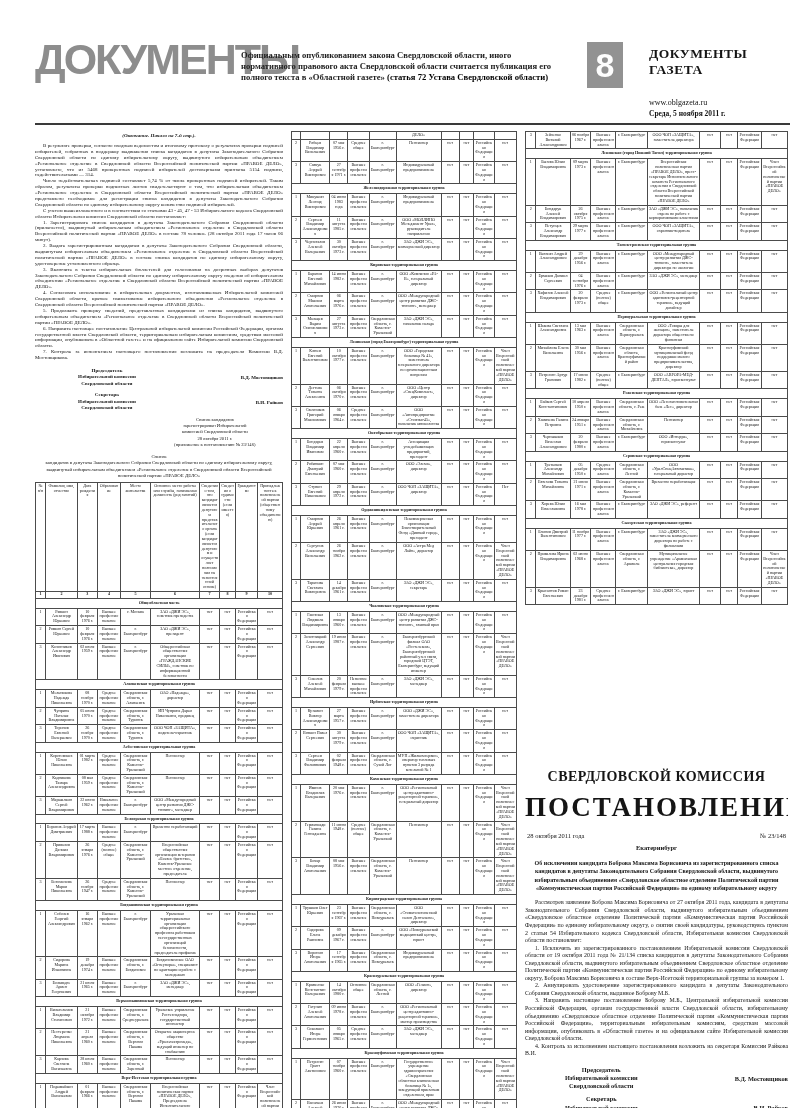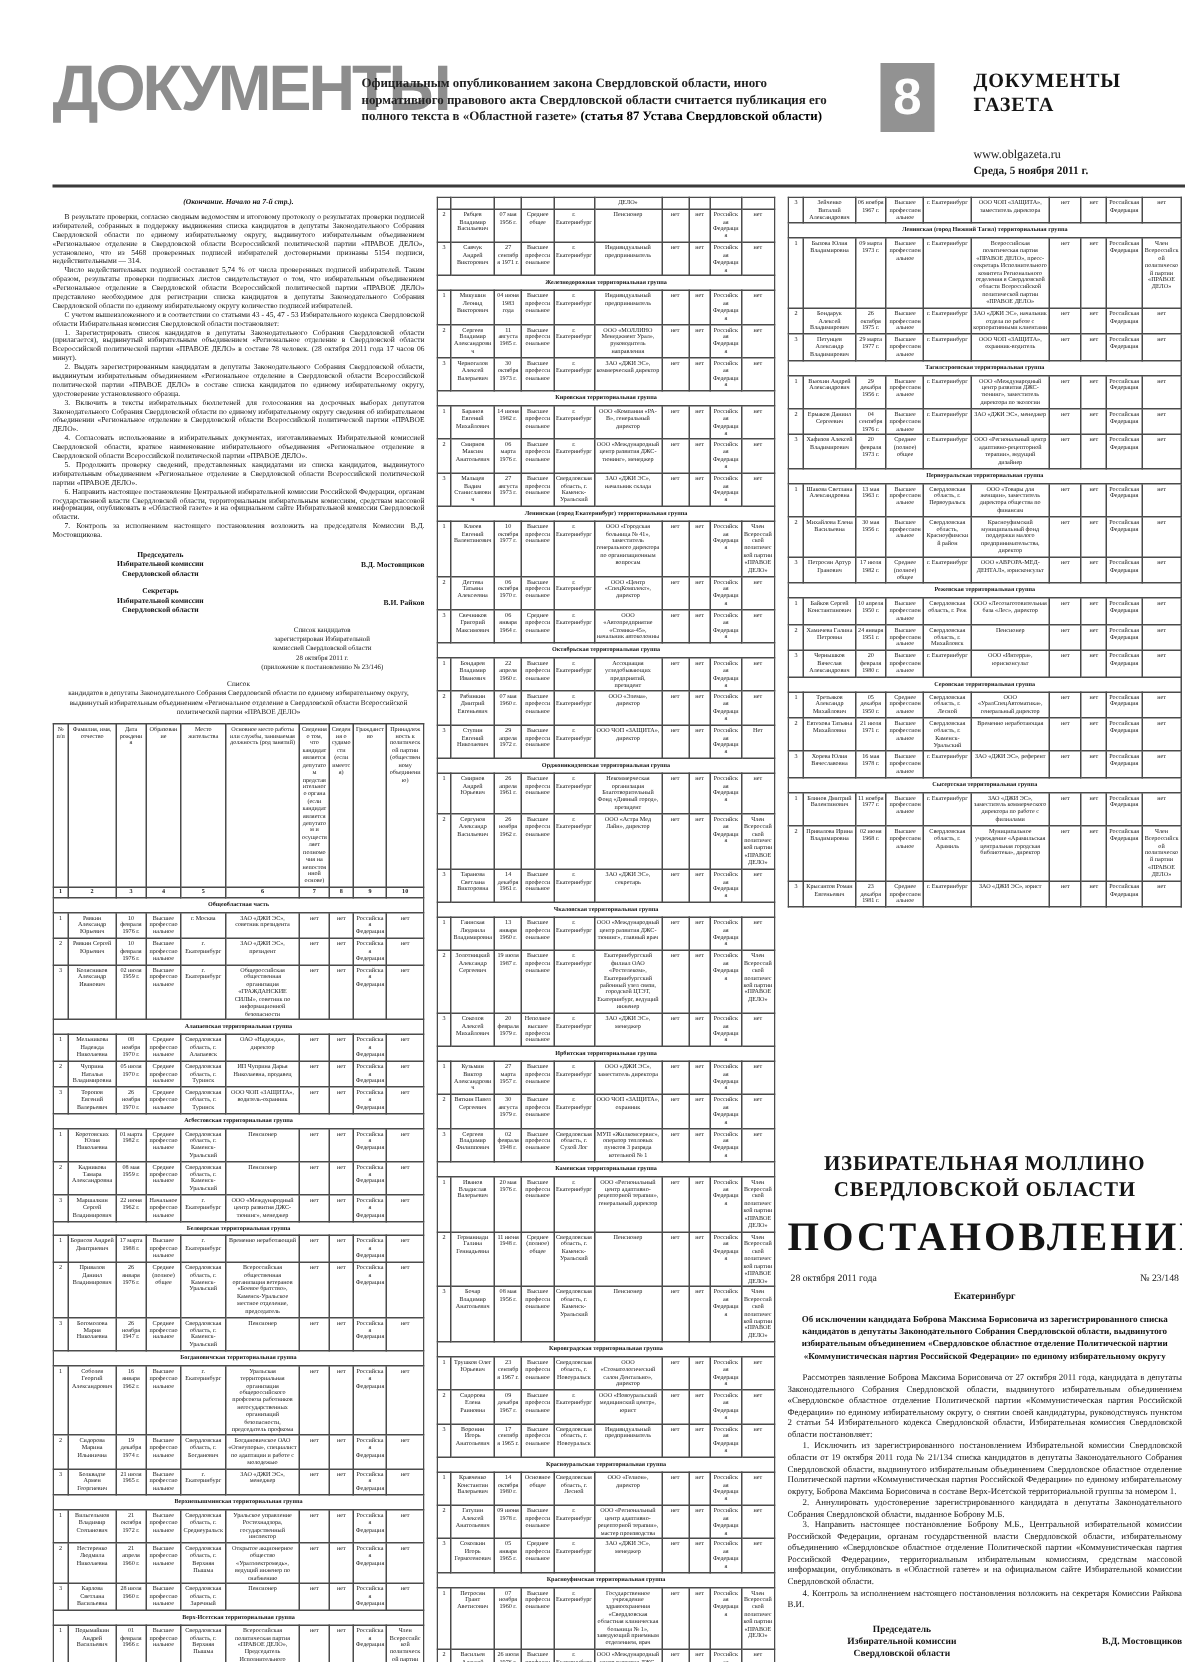--- a/index.html
+++ b/index.html
@@ -55,21 +55,21 @@
 </style>
 </head>
 <body>
 
 <div class="page">
 
   <div class="masthead">
     <div class="doc-title">ДОКУМЕНТЫ</div>
     <div class="notice">
       <span>Официальным опубликованием закона Свердловской области, иного нормативного правового акта Свердловской области считается публикация его полного текста в «Областной газете»</span>
-      <b>(статья 87 Устава Свердловской области)</b>
+      <b>(статья 72 Устава Свердловской области)</b>
     </div>
     <div class="pagenum">8</div>
     <div class="brand">
       <div class="bname">ДОКУМЕНТЫ ГАЗЕТА</div>
       <div class="burl">www.oblgazeta.ru</div>
       <div class="bdate">Среда, 5 ноября 2011 г.</div>
     </div>
   </div>
   <div class="rule"></div>
 
@@ -1151,22 +1151,21 @@
                 <td>нет</td>
                 <td>нет</td>
                 <td>Российская Федерация</td>
                 <td>нет</td>
               </tr>
             </tbody>
           </table>
       </div>
       <div class="resolution">
         <div class="res-org">
-          <div>ИЗБИРАТЕЛЬНАЯ МОЛЛИНО</div>
-          <div>СВЕРДЛОВСКОЙ ОБЛАСТИ</div>
+          <div>СВЕРДЛОВСКОЙ КОМИССИЯ</div>
         </div>
         <div class="res-type">ПОСТАНОВЛЕНИЕ</div>
         <div class="res-meta">
           <span>28 октября 2011 года</span>
           <span>№ 23/148</span>
         </div>
         <div class="res-city">Екатеринбург</div>
         <div class="res-subject">Об исключении кандидата Боброва Максима Борисовича из зарегистрированного списка кандидатов в депутаты Законодательного Собрания Свердловской области, выдвинутого избирательным объединением «Свердловское областное отделение Политической партии «Коммунистическая партия Российской Федерации» по единому избирательному округу</div>
         <div class="res-text">
             <p>Рассмотрев заявление Боброва Максима Борисовича от 27 октября 2011 года, кандидата в депутаты Законодательного Собрания Свердловской области, выдвинутого избирательным объединением «Свердловское областное отделение Политической партии «Коммунистическая партия Российской Федерации» по единому избирательному округу, о снятии своей кандидатуры, руководствуясь пунктом 2 статьи 54 Избирательного кодекса Свердловской области, Избирательная комиссия Свердловской области постановляет:</p>

